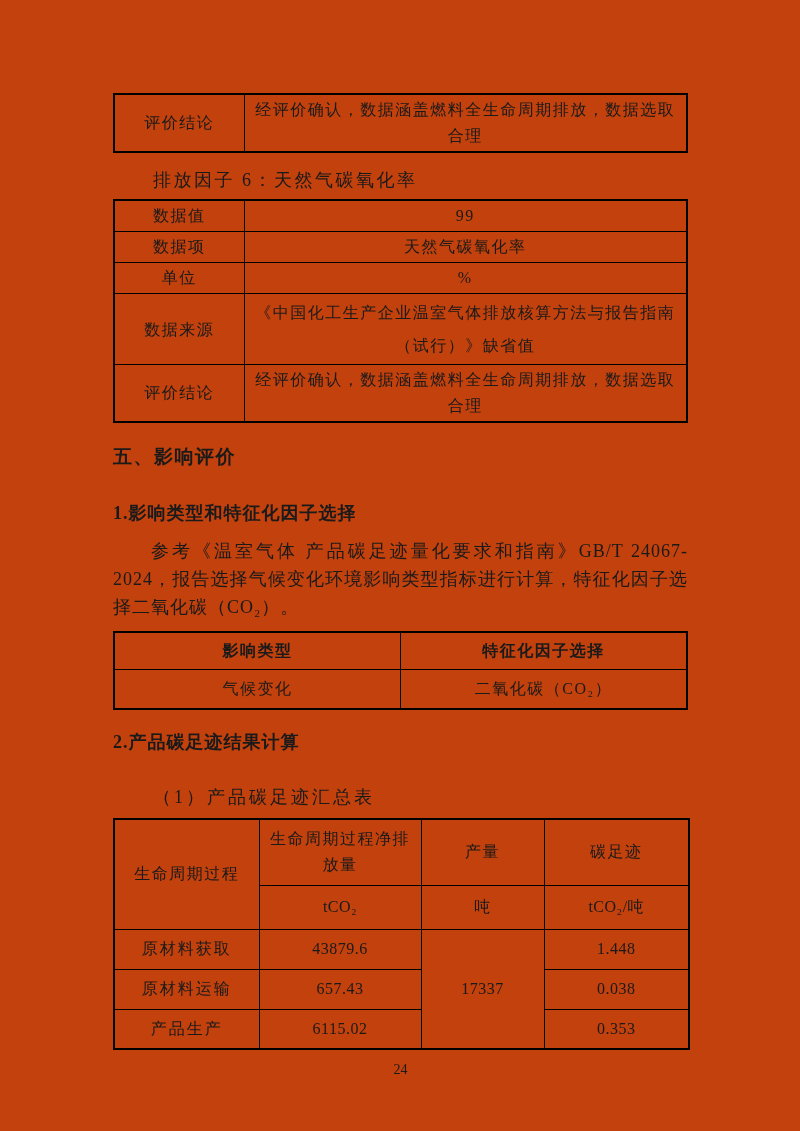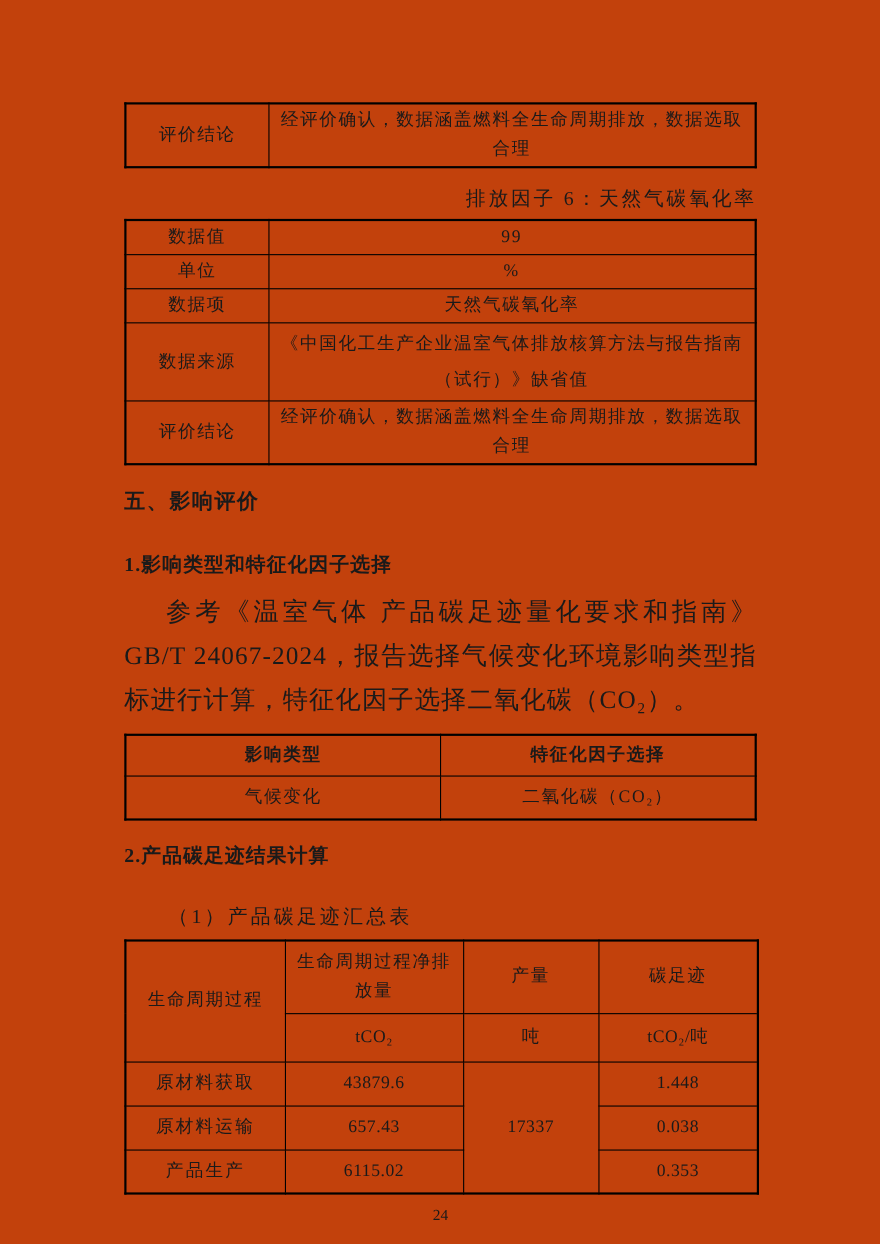--- a/index.html
+++ b/index.html
@@ -62,43 +62,42 @@
   .t4 tr.drow td  { height: 40px; letter-spacing: 0.5px; text-align: center; }
   .t4 tr.drow td.proc { letter-spacing: 2px; }
 
   
   .factor-heading {
     margin-top: 11px;
     padding-left: 40px;
     font-size: 18px;
     line-height: 32px;
     letter-spacing: 2.5px;
-    text-align: right;
   }
   .t2 { margin-top: 3px; border-radius: 29px; }
   .h-section {
     margin-top: 17px;
     font-size: 19px;
     font-weight: bold;
     line-height: 34px;
     letter-spacing: 1.5px;
   }
   .h-sub {
     font-size: 18px;
     font-weight: bold;
     line-height: 32px;
     letter-spacing: 1px;
   }
   .h-sub1 { margin-top: 23px; }
   .h-sub2 { margin-top: 16px; }
   .para {
     margin-top: 8px;
     width: 575px;
-    font-size: 23px;
-    line-height: 40px;
+    font-size: 18px;
+    line-height: 28px;
     letter-spacing: 1px;
     text-align: justify;
     text-indent: 38px;
   }
   .t3 { margin-top: 10px; }
   .summary-caption {
     margin-top: 24px;
     padding-left: 40px;
     font-size: 18px;
     line-height: 30px;
@@ -129,26 +128,26 @@
 
     <div class="factor-heading">排放因子 6：天然气碳氧化率</div>
 
     <table class="tbl t2">
       <tbody>
         <tr>
           <td class="lbl r-s">数据值</td>
           <td class="r-s">99</td>
         </tr>
         <tr>
+          <td class="lbl r-s">数据项</td>
+          <td class="r-s">天然气碳氧化率</td>
+        </tr>
+        <tr>
           <td class="lbl r-s">单位</td>
           <td class="r-s">%</td>
-        </tr>
-        <tr>
-          <td class="lbl r-s">数据项</td>
-          <td class="r-s">天然气碳氧化率</td>
         </tr>
         <tr>
           <td class="lbl r-src">数据来源</td>
           <td class="r-src">《中国化工生产企业温室气体排放核算方法与报告指南（试行）》缺省值</td>
         </tr>
         <tr>
           <td class="lbl r-m">评价结论</td>
           <td class="r-m">经评价确认，数据涵盖燃料全生命周期排放，数据选取合理</td>
         </tr>
       </tbody>

